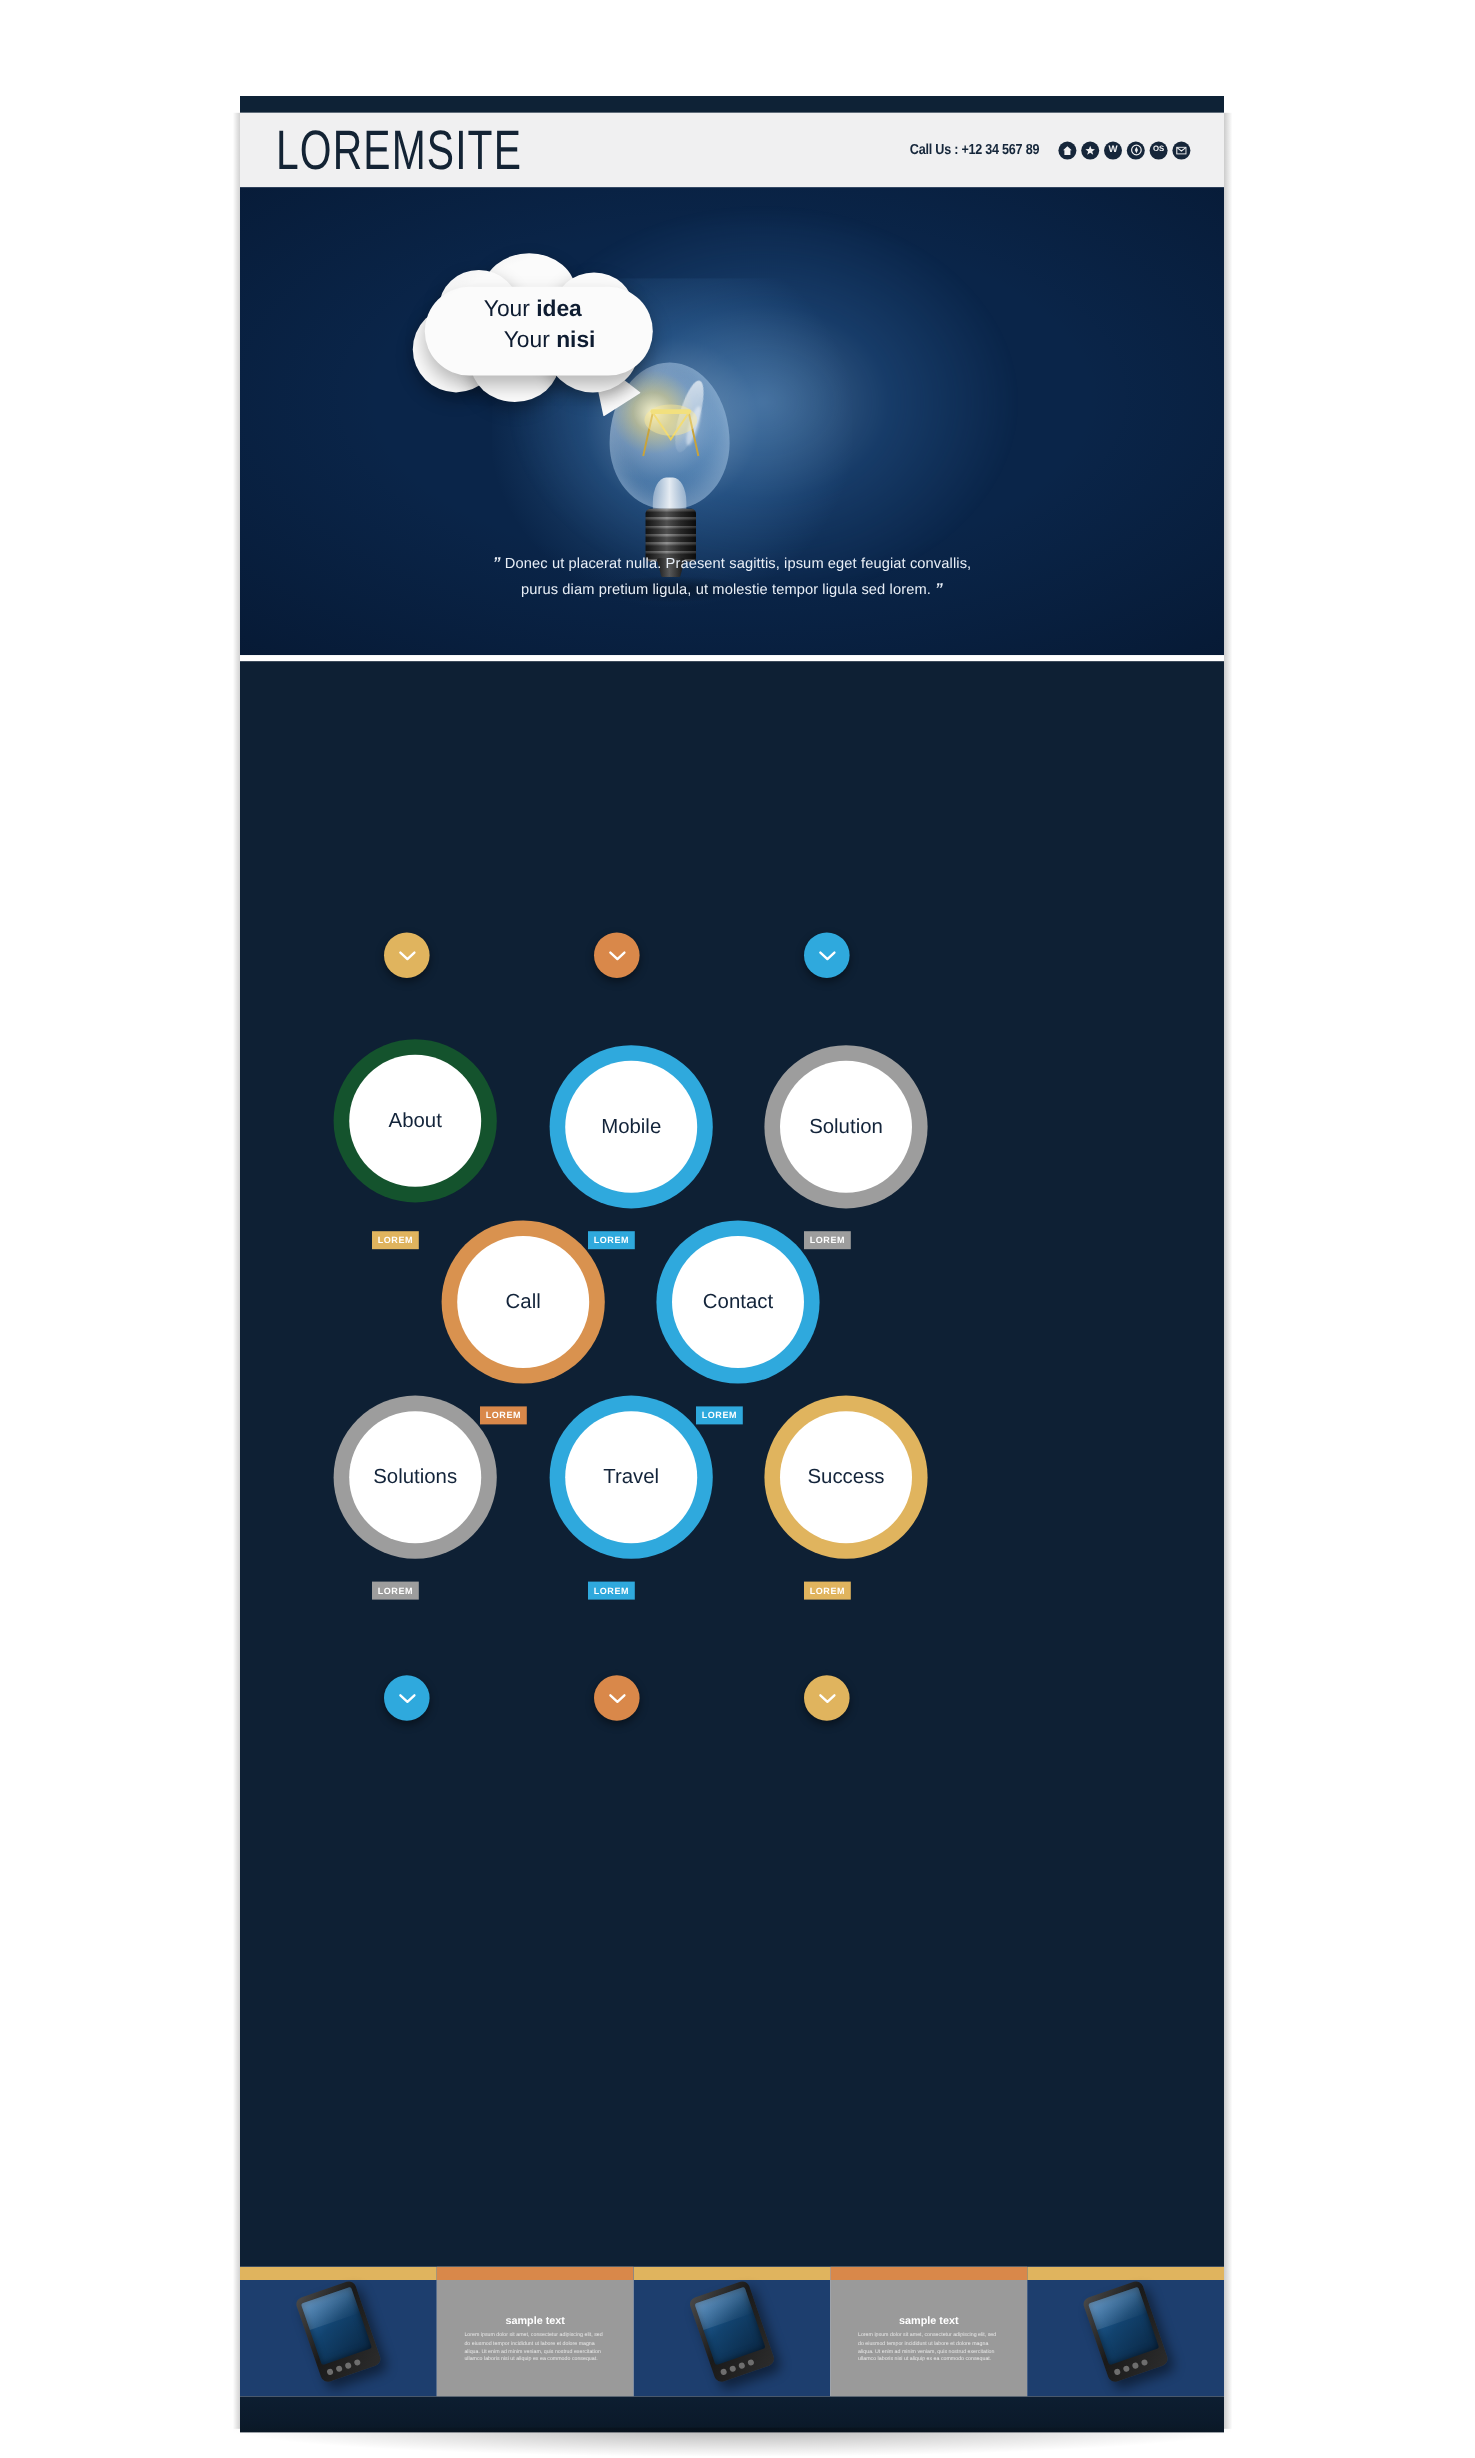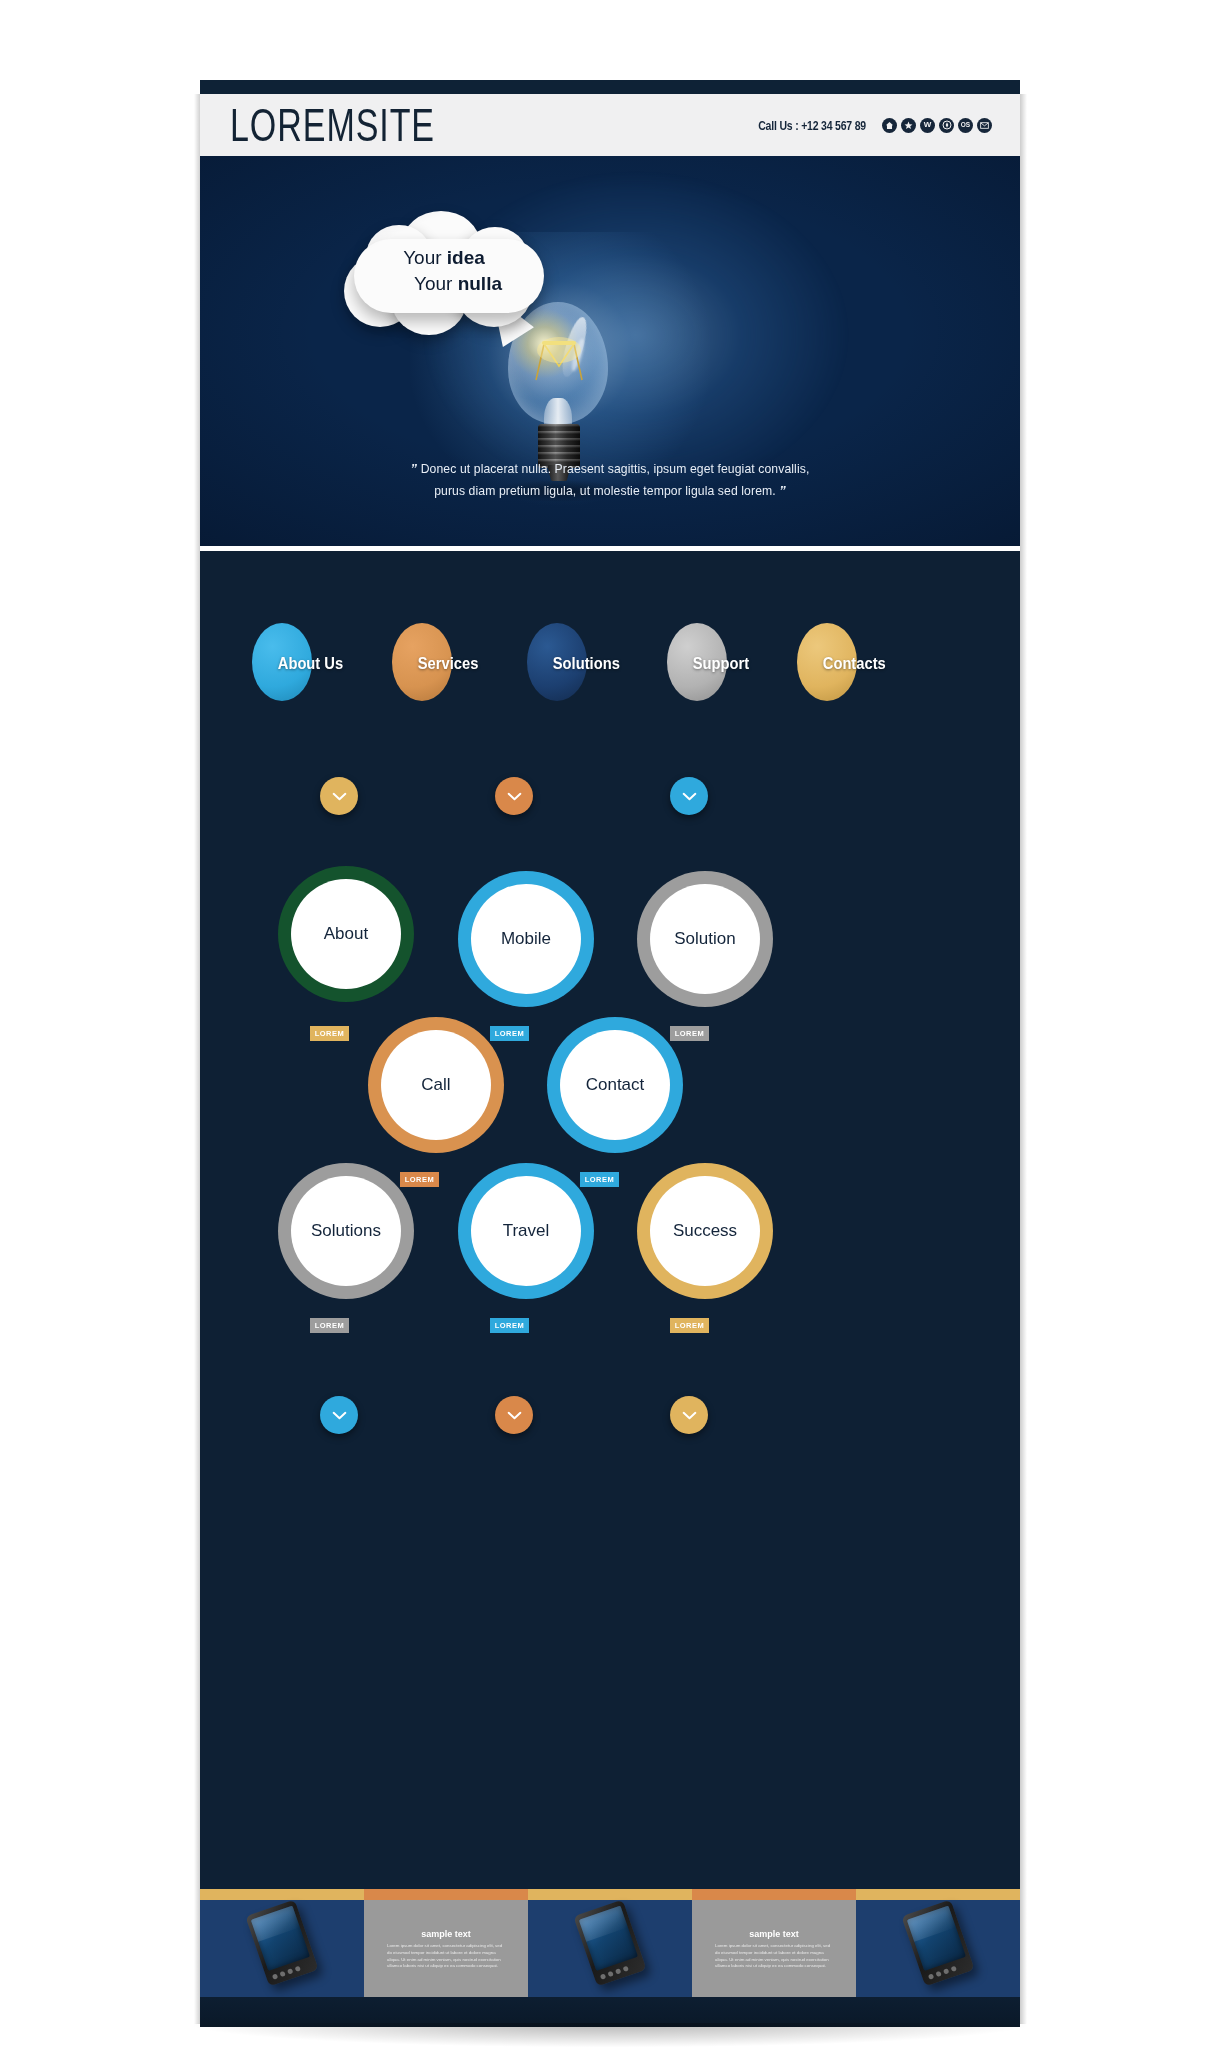--- a/index.html
+++ b/index.html
@@ -344,21 +344,21 @@
         <div class="cloud-tail"></div>
         <div class="lobe" style="left:58px;top:0;width:78px;height:66px;"></div>
         <div class="lobe" style="left:22px;top:14px;width:66px;height:62px;"></div>
         <div class="lobe" style="left:118px;top:16px;width:66px;height:60px;"></div>
         <div class="lobe" style="left:0px;top:44px;width:72px;height:72px;"></div>
         <div class="lobe" style="left:48px;top:58px;width:74px;height:66px;"></div>
         <div class="lobe" style="left:112px;top:46px;width:76px;height:70px;"></div>
         <div class="plate"></div>
         <div class="cloud-text">
           <span><span>Your </span><b>idea</b></span>
-          <span class="l2"><span>Your </span><b>nulla</b></span>
+          <span class="l2"><span>Your </span><b>nisi</b></span>
         </div>
       </div>
 
       <div class="hero-vignette"></div>
 
       <div class="hero-quote">
         <div>
           <span class="qm">”</span>
           <span>Donec ut placerat nulla. Praesent sagittis, ipsum eget feugiat convallis,</span>
         </div>
@@ -366,42 +366,20 @@
           <span>purus diam pretium ligula, ut molestie tempor ligula sed lorem.</span>
           <span class="qm">”</span>
         </div>
       </div>
     </div>
 
     <div class="hero-sep"></div>
 
     <div class="body">
 
-      <div class="nav">
-        <div class="nav-item" style="position:absolute;left:0px;">
-          <span class="nav-ell" style="background:radial-gradient(circle at 34% 30%, #49bcec, #2fa9dd 60%, #1e86b4);"></span>
-          <span class="nav-label">About Us</span>
-        </div>
-        <div class="nav-item" style="position:absolute;left:140px;">
-          <span class="nav-ell" style="background:radial-gradient(circle at 34% 30%, #e6a261, #d79350 60%, #b3763a);"></span>
-          <span class="nav-label">Services</span>
-        </div>
-        <div class="nav-item" style="position:absolute;left:275px;">
-          <span class="nav-ell" style="background:radial-gradient(circle at 34% 30%, #2b5992, #1c3f70 60%, #12294b);"></span>
-          <span class="nav-label">Solutions</span>
-        </div>
-        <div class="nav-item" style="position:absolute;left:415px;">
-          <span class="nav-ell" style="background:radial-gradient(circle at 34% 30%, #cfcfcf, #b2b2b2 60%, #8d8d8d);"></span>
-          <span class="nav-label">Support</span>
-        </div>
-        <div class="nav-item" style="position:absolute;left:545px;">
-          <span class="nav-ell" style="background:radial-gradient(circle at 34% 30%, #ecc87c, #e0b45e 60%, #bd9340);"></span>
-          <span class="nav-label">Contacts</span>
-        </div>
-      </div>
 
       <div class="chev-row" style="top:226px;">
         <div class="chev" style="left:120px;background:#e0b45e;">
           <svg width="15" height="9" viewBox="0 0 16 10">
               <path d="M1.5 2 L8 8 L14.5 2" fill="none" stroke="#ffffff" stroke-width="2.2" stroke-linecap="round" stroke-linejoin="round"></path>
             </svg>
         </div>
         <div class="chev" style="left:295px;background:#d9884a;">
           <svg width="15" height="9" viewBox="0 0 16 10">
               <path d="M1.5 2 L8 8 L14.5 2" fill="none" stroke="#ffffff" stroke-width="2.2" stroke-linecap="round" stroke-linejoin="round"></path>

